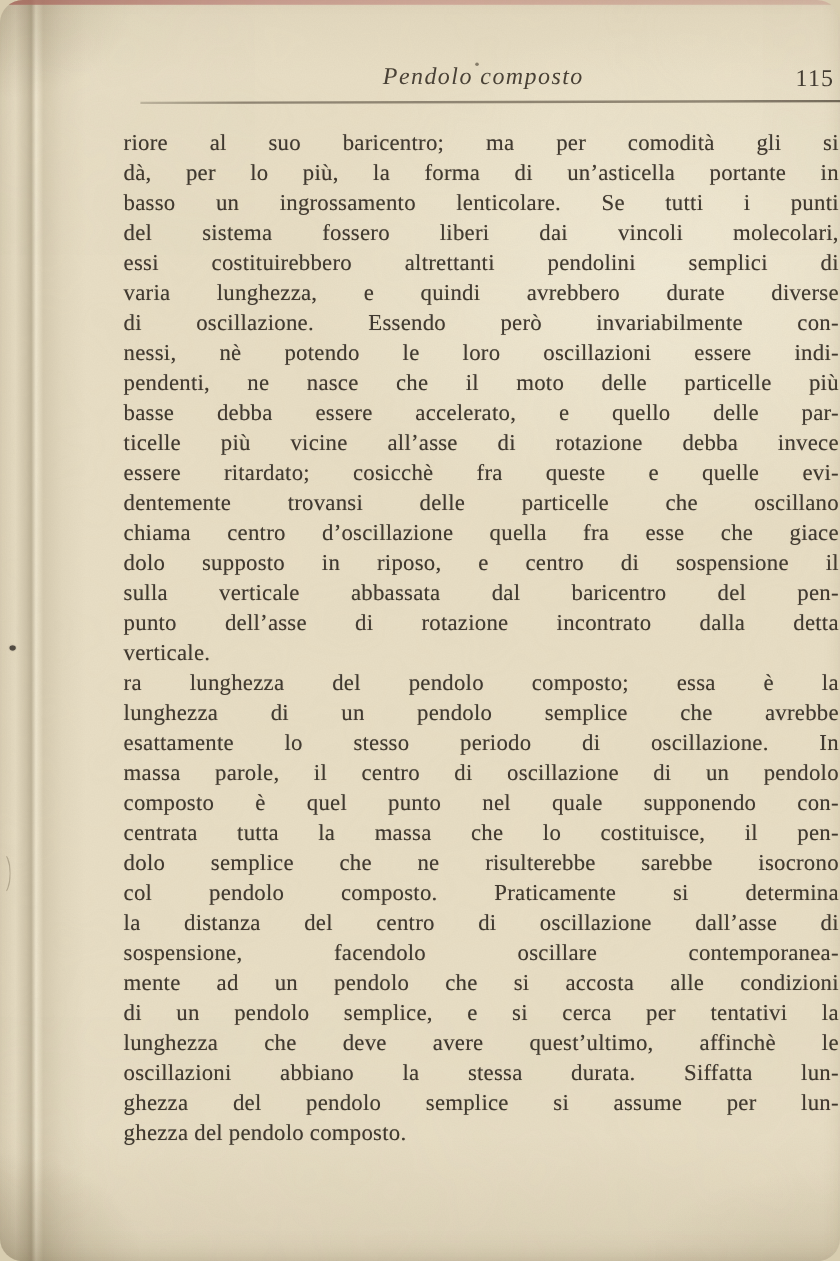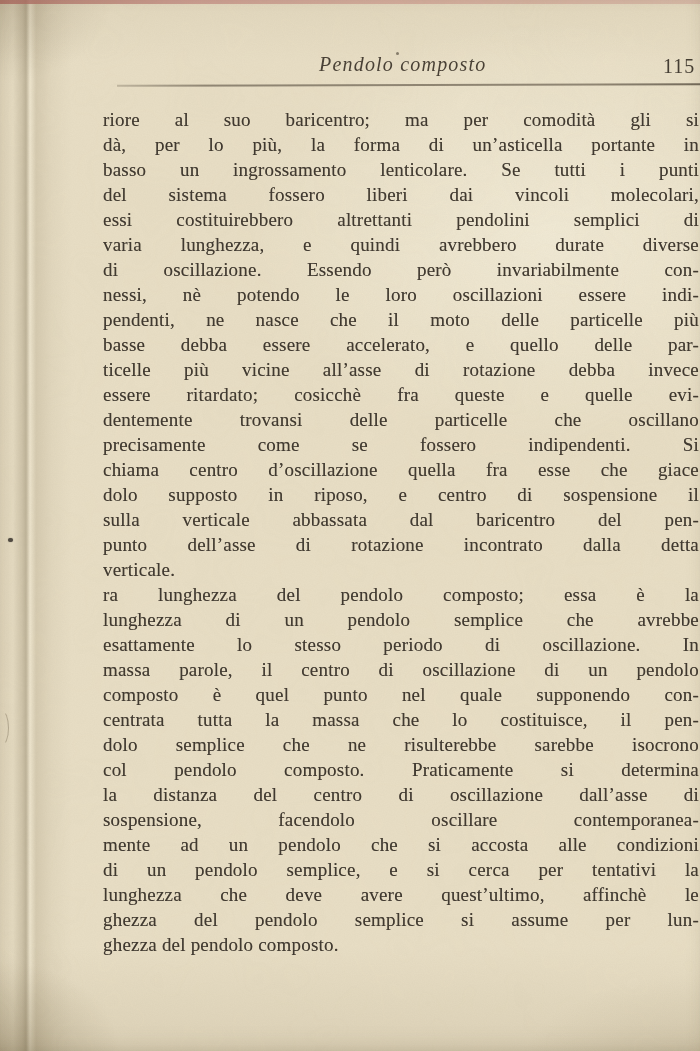--- a/index.html
+++ b/index.html
@@ -22,20 +22,21 @@
       radial-gradient(ellipse 160px 120px at 0% 100%, rgba(96,82,50,0.28), rgba(96,82,50,0) 75%),
       radial-gradient(ellipse 260px 140px at 100% 102%, rgba(110,95,60,0.14), rgba(110,95,60,0) 70%),
       radial-gradient(ellipse 150px 110px at 0% 0%, rgba(96,82,55,0.20), rgba(96,82,55,0) 75%),
       linear-gradient(90deg,
         rgba(125,108,75,0.12) 0px, rgba(125,108,75,0.04) 13px,
         rgba(100,85,55,0.20) 22px, rgba(88,74,46,0.30) 26px,
         rgba(255,250,232,0.25) 30px, rgba(120,104,72,0.17) 36px,
         rgba(120,104,72,0.06) 52px, rgba(120,104,72,0) 72px),
       linear-gradient(180deg, rgba(120,100,65,0.06) 0%, rgba(120,100,65,0) 6%, rgba(120,100,65,0) 90%, rgba(120,100,65,0.10) 100%),
       var(--paper);
+    border-radius: 19px;
   }
   .top-edge{
     position:absolute;top:0;left:0;width:700px;height:4px;
     background:linear-gradient(90deg,
       var(--stain) 0%, #b4756b 9%, #c68f85 28%, #cf9f92 52%, #d2a898 75%, #d5b3a2 100%);
     opacity:.8;
   }
   .title{
     position:absolute;left:319px;top:52px;
     font-style:italic;font-size:20px;line-height:24px;
@@ -98,39 +99,39 @@
       <div class="line"><span>del sistema fossero liberi dai vincoli molecolari,</span></div>
       <div class="line"><span>essi costituirebbero altrettanti pendolini semplici di</span></div>
       <div class="line"><span>varia lunghezza, e quindi avrebbero durate diverse</span></div>
       <div class="line"><span>di oscillazione. Essendo però invariabilmente con-</span></div>
       <div class="line"><span>nessi, nè potendo le loro oscillazioni essere indi-</span></div>
       <div class="line"><span>pendenti, ne nasce che il moto delle particelle più</span></div>
       <div class="line"><span>basse debba essere accelerato, e quello delle par-</span></div>
       <div class="line"><span>ticelle più vicine all’asse di rotazione debba invece</span></div>
       <div class="line"><span>essere ritardato; cosicchè fra queste e quelle evi-</span></div>
       <div class="line"><span>dentemente trovansi delle particelle che oscillano</span></div>
-      <div class="line"><span>precisamente come se fossero indipendenti. Si</span></div>
       <div class="line"><span>chiama </span><span class="it">centro d’oscillazione</span><span> quella fra esse che giace</span></div>
       <div class="line"><span>dolo supposto in riposo, e </span><span class="it">centro di sospensione</span><span> il</span></div>
       <div class="line"><span>sulla verticale abbassata dal baricentro del pen-</span></div>
       <div class="line"><span>punto dell’asse di rotazione incontrato dalla detta</span></div>
       <div class="line no-just"><span>verticale.</span></div>
       <div class="line"><span>ra lunghezza del </span><span class="it">pendolo composto;</span><span> essa è la</span></div>
       <div class="line"><span>lunghezza di un pendolo semplice che avrebbe</span></div>
       <div class="line"><span>esattamente lo stesso periodo di oscillazione. In</span></div>
       <div class="line"><span>massa parole, il centro di oscillazione di un pendolo</span></div>
       <div class="line"><span>composto è quel punto nel quale supponendo con-</span></div>
       <div class="line"><span>centrata tutta la massa che lo costituisce, il pen-</span></div>
       <div class="line"><span>dolo semplice che ne risulterebbe sarebbe isocrono</span></div>
       <div class="line"><span>col pendolo composto. Praticamente si determina</span></div>
       <div class="line"><span>la distanza del centro di oscillazione dall’asse di</span></div>
       <div class="line"><span>sospensione, facendolo oscillare contemporanea-</span></div>
       <div class="line"><span>mente ad un pendolo che si accosta alle condizioni</span></div>
       <div class="line"><span>di un pendolo semplice, e si cerca per tentativi la</span></div>
       <div class="line"><span>lunghezza che deve avere quest’ultimo, affinchè le</span></div>
+      <div class="line"><span>oscillazioni abbiano la stessa durata. Siffatta lun-</span></div>
       <div class="line"><span>ghezza del pendolo semplice si assume per lun-</span></div>
       <div class="line no-just"><span>ghezza del pendolo composto.</span></div>
     </main>
 
   <div class="speck s1"></div>
   <div class="speck s2"></div>
   <div class="margin-mark"></div>
 
   <svg class="noise" width="700" height="1051" aria-hidden="true">
     <filter id="grain">

